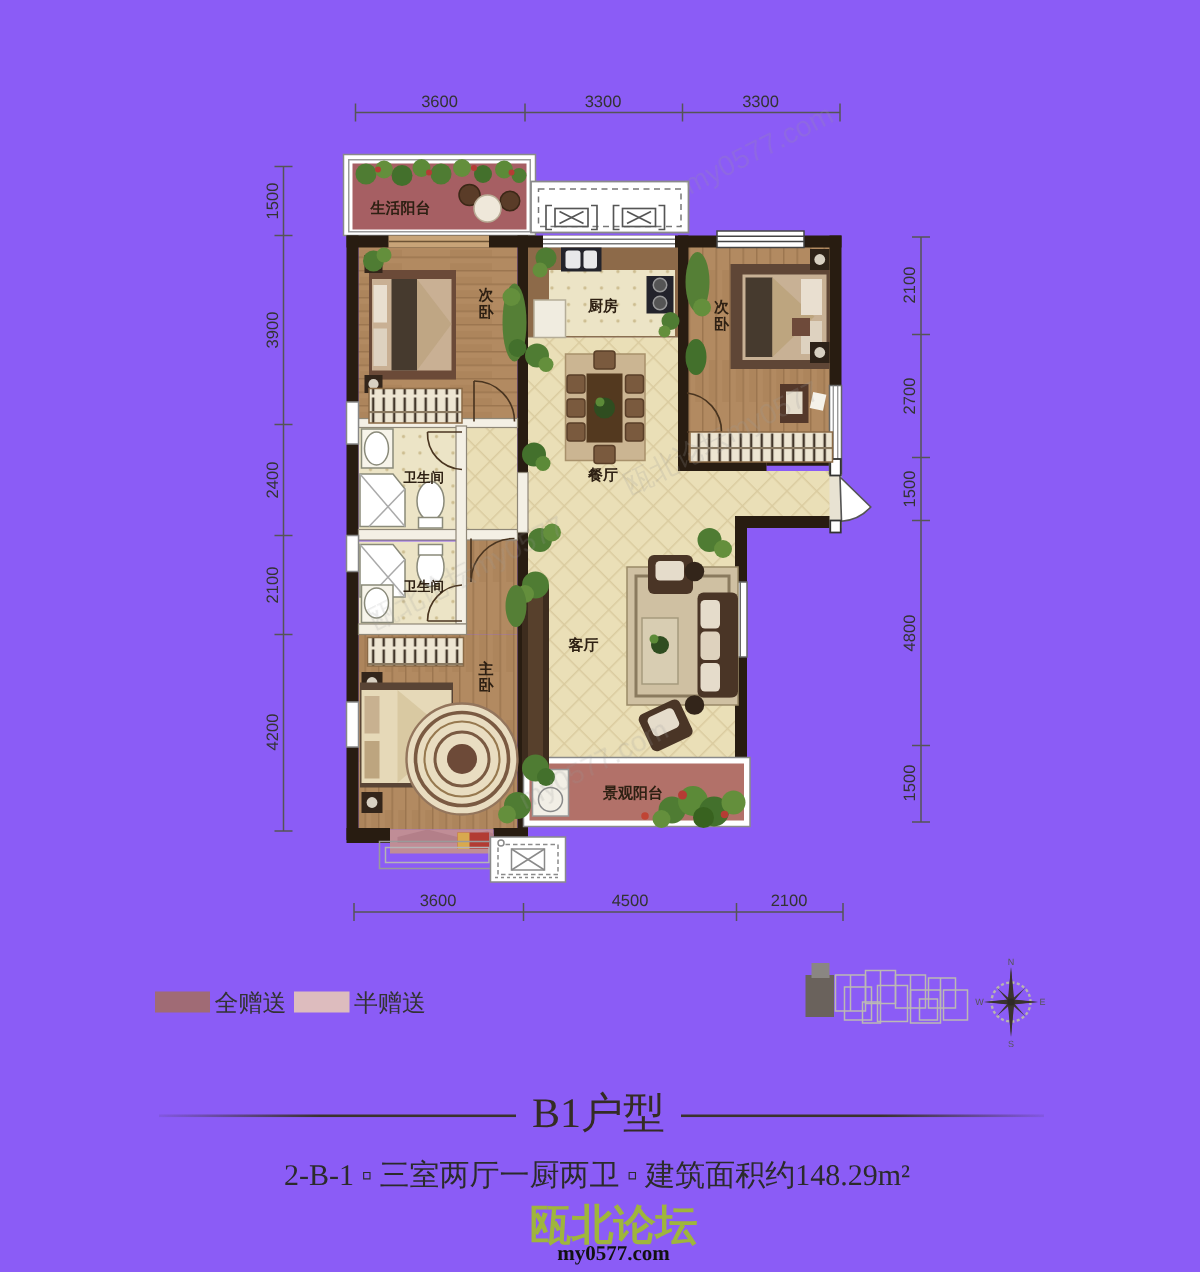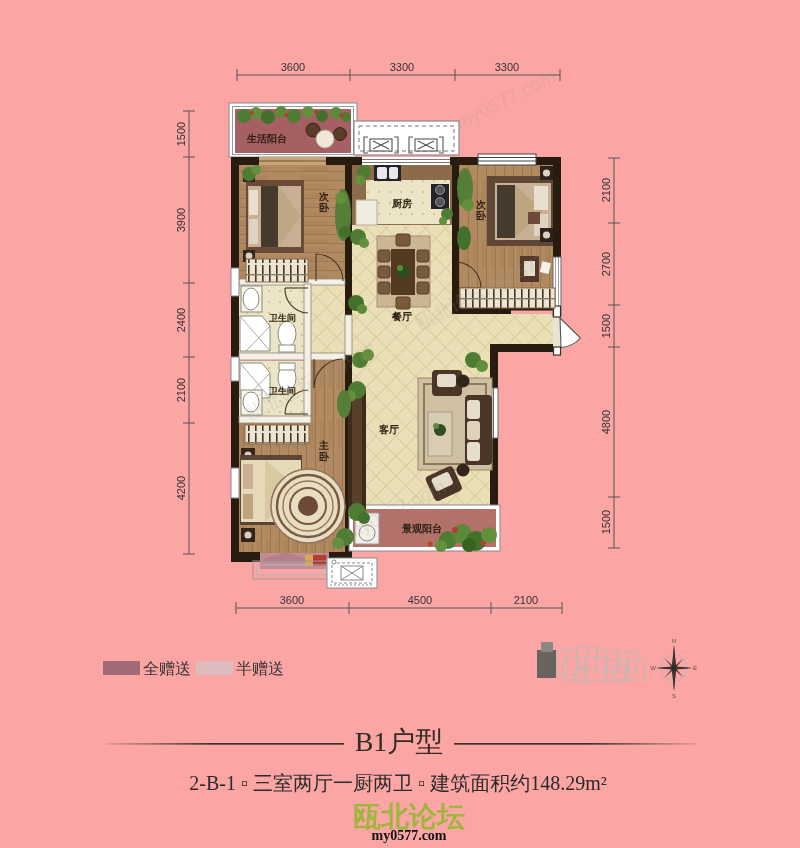--- a/index.html
+++ b/index.html
@@ -1,16 +1,16 @@
 <!DOCTYPE html>
 <html><head>
 <meta charset="utf-8">
 <style>
   html,body{margin:0;padding:0;background:#ffffff;}
-  #page{position:relative;width:800px;height:848px;background:#fca5a5;overflow:hidden;}
+  #page{position:relative;width:800px;height:848px;background:#8b5cf6;overflow:hidden;}
   svg text{font-family:"Liberation Sans", sans-serif;}
   .dim{font-family:"Liberation Sans", sans-serif;font-size:11px;fill:#333333;}
   .serif{font-family:"Liberation Serif", serif;}
   .sans{font-family:"Liberation Sans", sans-serif;}
   .rlabel{font-family:"Liberation Sans", sans-serif;fill:#2e2013;font-weight:bold;}
 </style>
 </head>
 <body>
 <div id="page">
 <svg width="800" height="848" viewBox="0 0 800 848" xmlns="http://www.w3.org/2000/svg">

